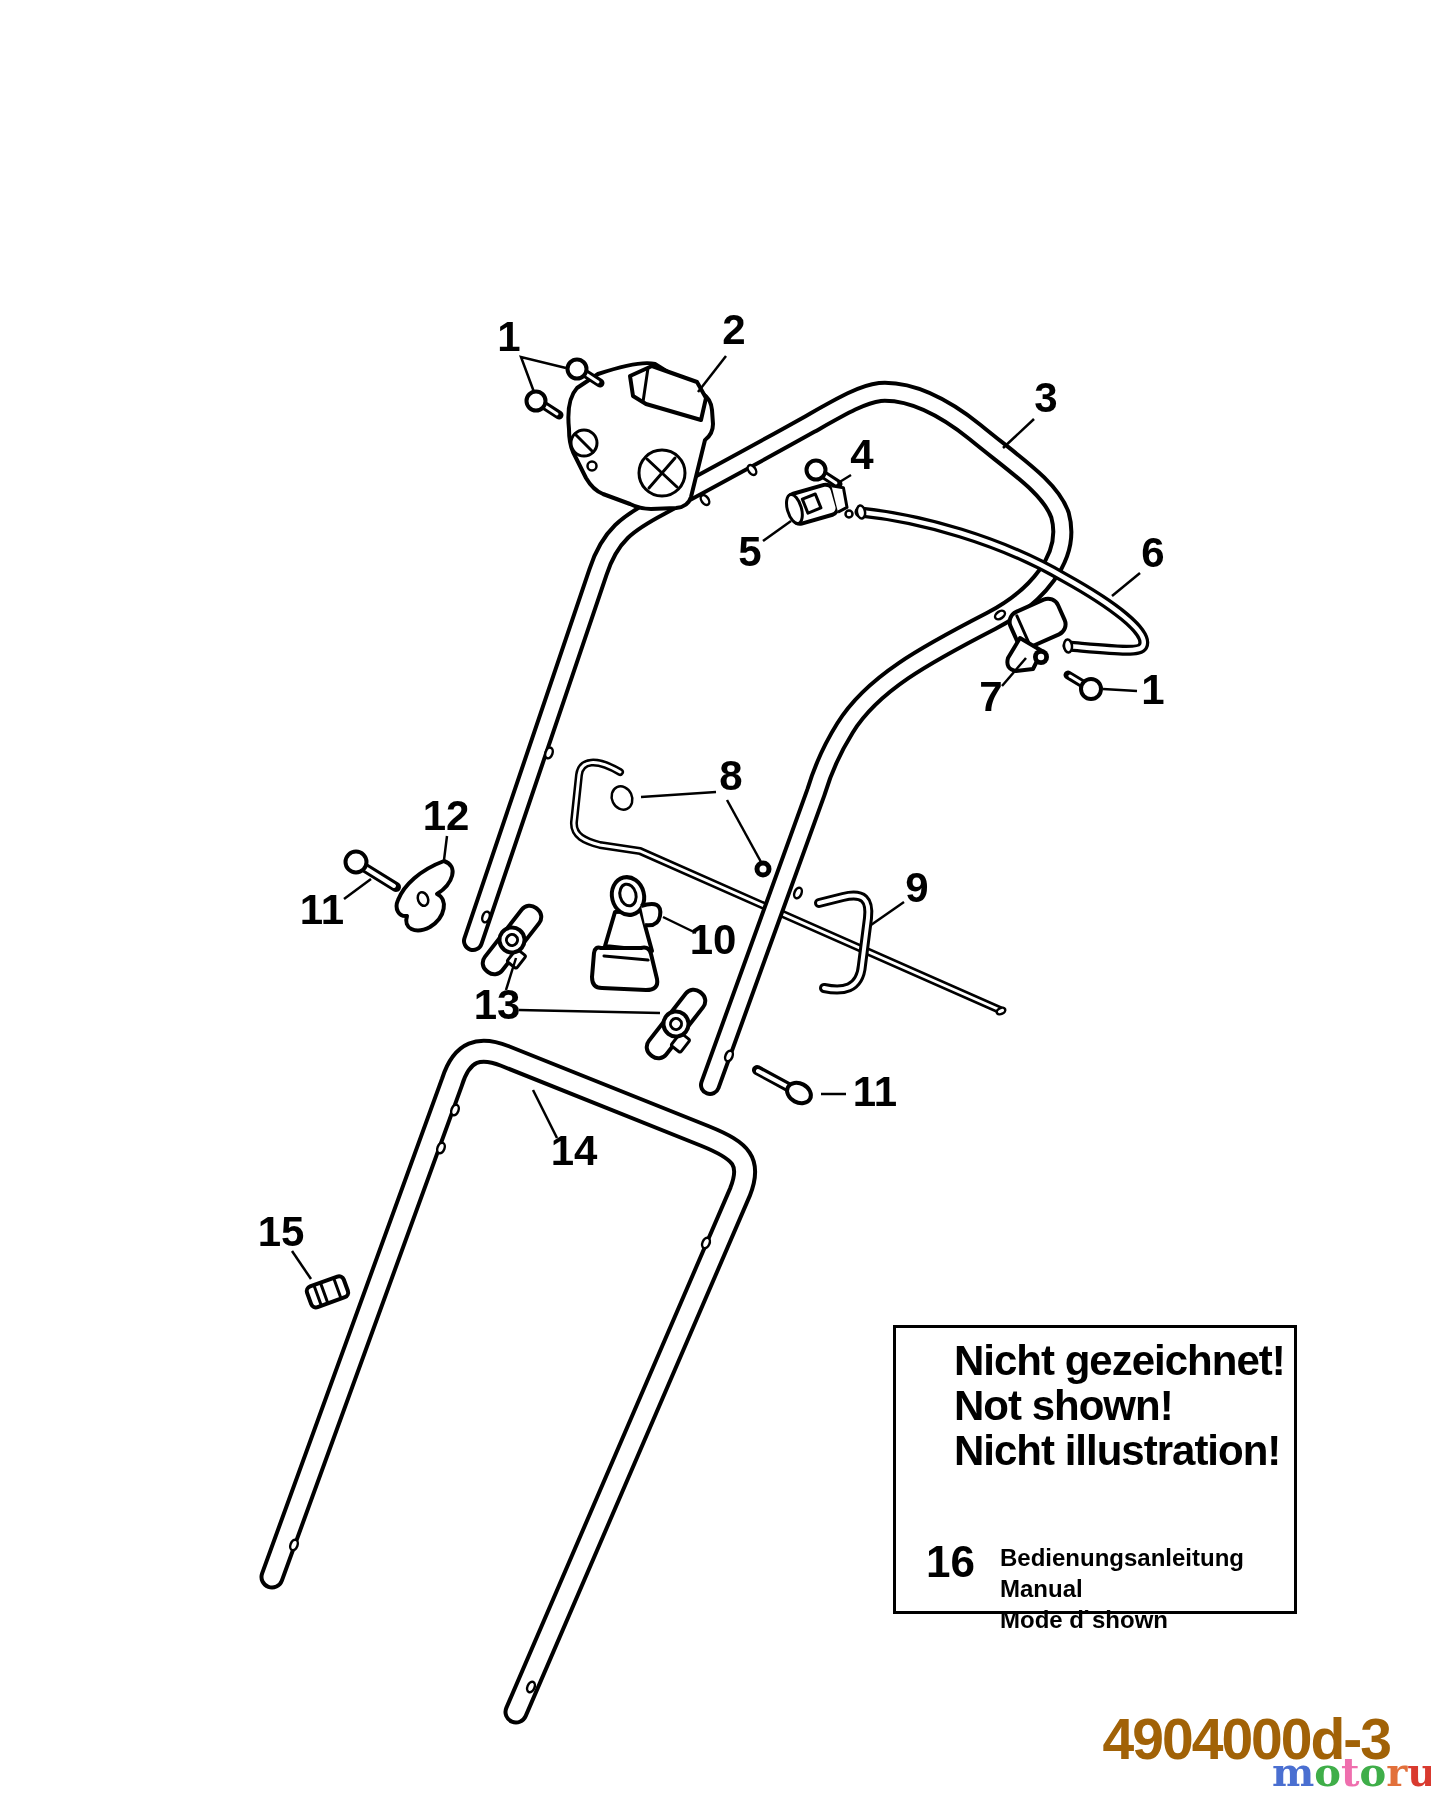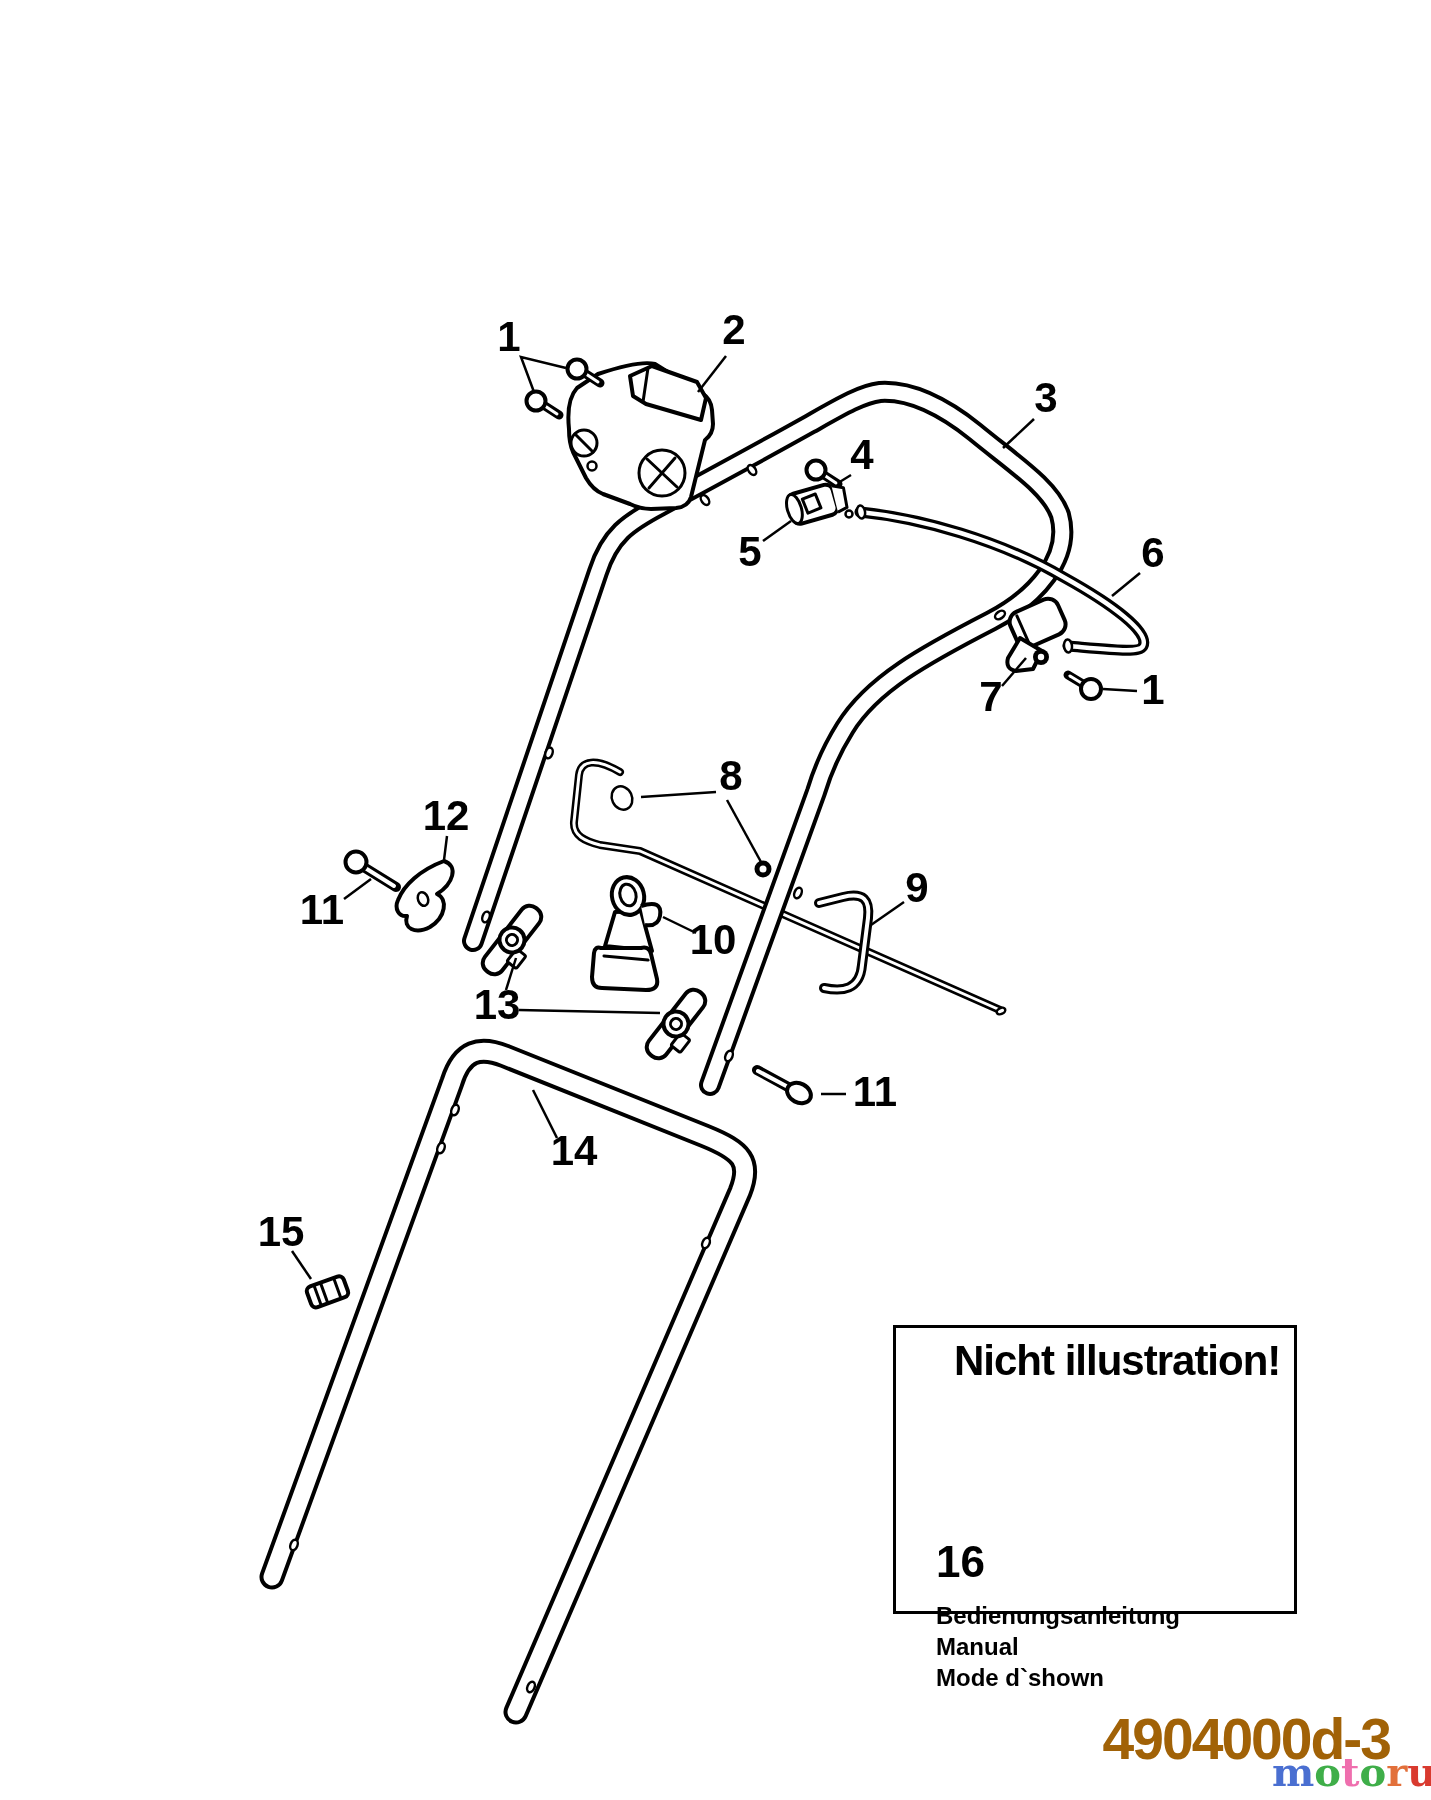--- a/index.html
+++ b/index.html
@@ -22,21 +22,21 @@
   .detail{fill:none;stroke:#000;stroke-width:3;stroke-linecap:round;}
   .hole{fill:#fff;stroke:#000;stroke-width:2.5;}
   .leader{stroke:#000;stroke-width:2.5;fill:none;}
   .plabel{font-family:"Liberation Sans",sans-serif;font-weight:bold;font-size:42px;fill:#000;
           text-anchor:middle;}
   
   .nbox{position:absolute;left:893px;top:1325px;width:398px;height:283px;
         border:3px solid #000;background:#fff;}
   .nbox-lines{position:absolute;left:58px;top:10px;font-weight:bold;font-size:42px;
         line-height:45px;letter-spacing:-1px;color:#000;white-space:nowrap;}
-  .nbox-item{position:absolute;left:40px;top:198px;display:flex;align-items:flex-start;flex-direction:column;}
+  .nbox-item{position:absolute;left:30px;top:198px;display:flex;align-items:flex-start;}
   .nbox-item-num{font-weight:bold;font-size:44px;line-height:44px;width:74px;margin-top:14px;}
   .nbox-item-desc{font-weight:bold;font-size:24px;line-height:31px;white-space:nowrap;margin-top:16px;}
   
   .docnum{position:absolute;right:41px;top:1706px;font-weight:bold;font-size:57px;
           letter-spacing:-2px;color:#a16207;white-space:nowrap;margin-left:28px;}
   .logo{position:absolute;left:1272px;top:1750px;font-family:"DejaVu Serif",serif;
         font-weight:bold;font-size:40px;line-height:44px;white-space:nowrap;}
 </style>
 </head>
 <body>
@@ -233,20 +233,22 @@
     <text class="plabel" x="446" y="830">12</text>
     <text class="plabel" x="497" y="1019">13</text>
     <text class="plabel" x="574" y="1165">14</text>
     <text class="plabel" x="281" y="1246">15</text>
     <text class="plabel" x="875" y="1106">11</text>
   </g>
 </svg>
 
 <div class="nbox">
   <div class="nbox-lines">
+    <div>Nicht gezeichnet!</div>
+    <div>Not shown!</div>
     <div>Nicht illustration!</div>
   </div>
   <div class="nbox-item">
     <div class="nbox-item-num">16</div>
     <div class="nbox-item-desc">
       <div>Bedienungsanleitung</div>
       <div>Manual</div>
       <div>Mode d`shown</div>
     </div>
   </div>

